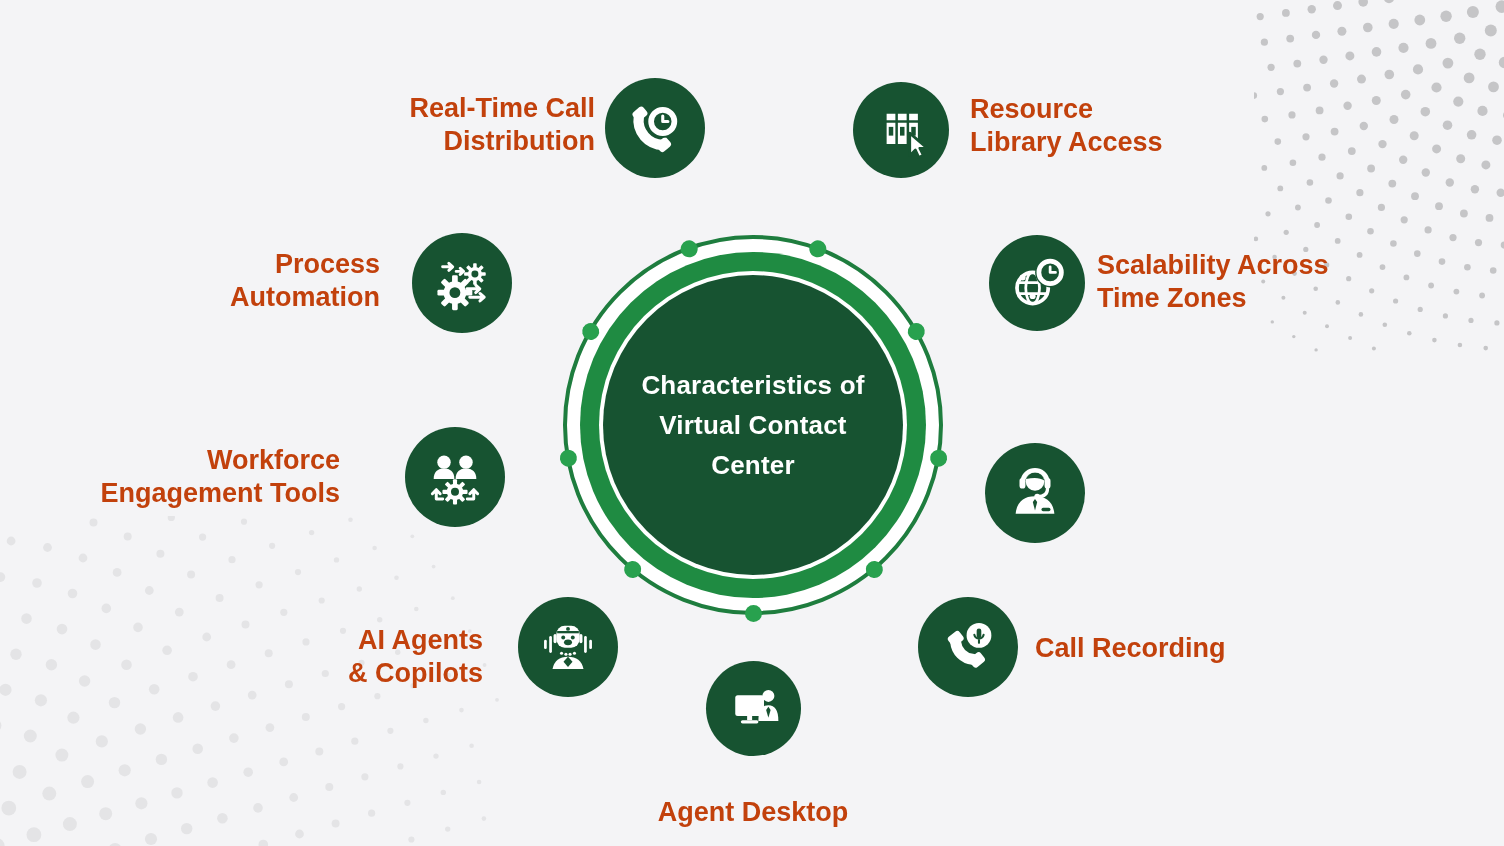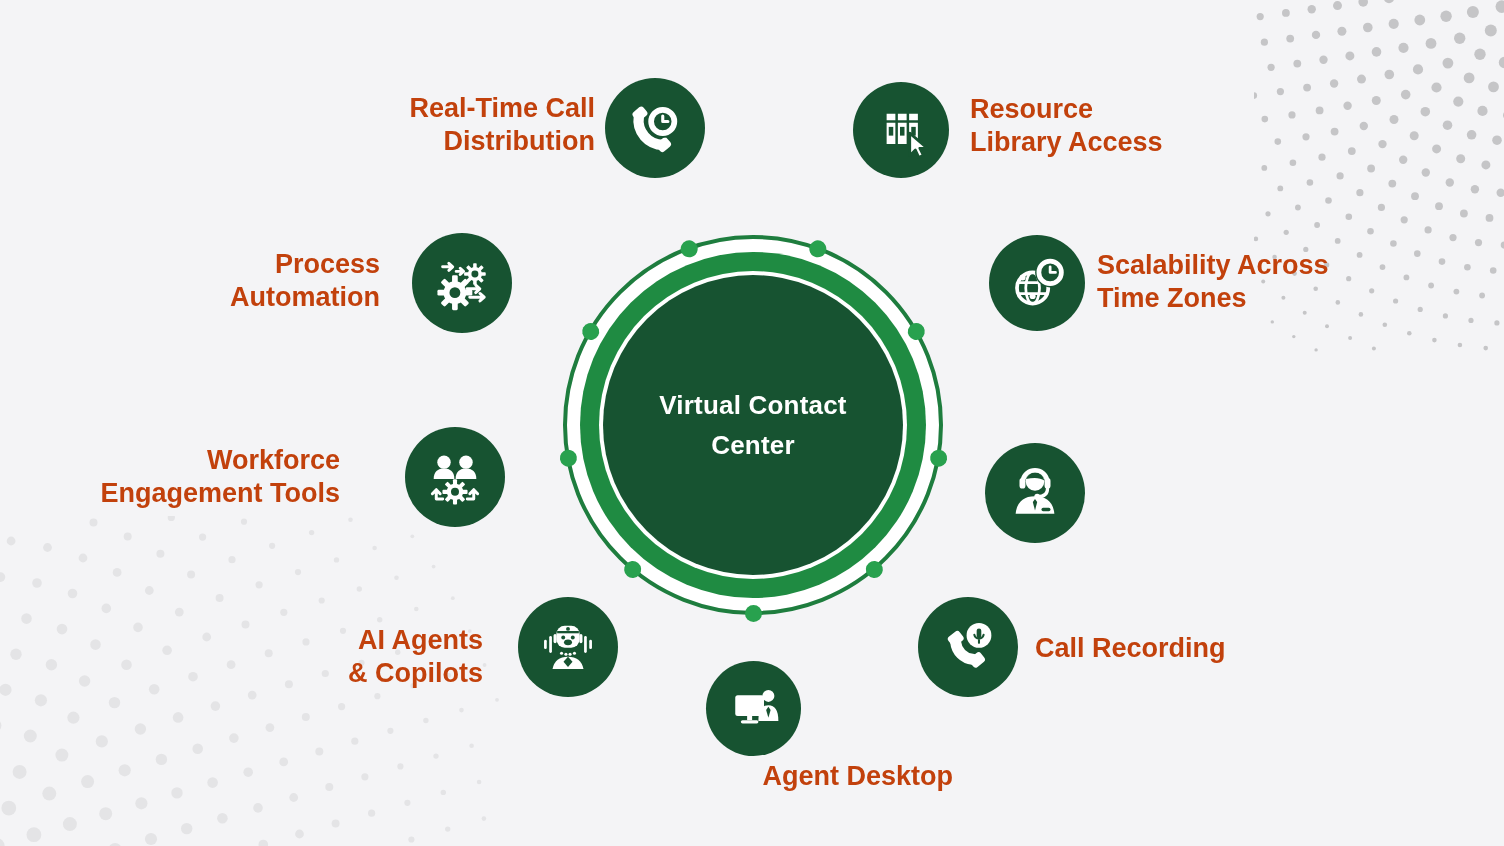--- a/index.html
+++ b/index.html
@@ -38,21 +38,21 @@
     display:flex;align-items:center;justify-content:center;
   }
   .icon-circle svg{display:block;}
 
   
   .item-label{
     position:absolute;color:#c2410c;font-weight:bold;font-size:27px;line-height:33px;
     white-space:nowrap;
   }
   .item-label.align-right{text-align:right;}
-  .item-label.align-center{text-align:right;}
+  .item-label.align-center{text-align:center;margin-top:36px;}
 </style>
 </head>
 <body>
 
 <div class="stage">
 
   <svg id="ht-tr" class="ht" width="250" height="355">
       <circle cx="247.8" cy="6.6" r="6.3" fill="#c5c5c7"></circle>
       <circle cx="236.8" cy="30.5" r="6.0" fill="#c5c5c7"></circle>
       <circle cx="218.9" cy="12.1" r="6.0" fill="#c5c5c7"></circle>
@@ -322,20 +322,21 @@
       <circle cx="484.6" cy="149.0" r="1.9" fill="#e4e4e6"></circle>
       <circle cx="497.0" cy="183.8" r="1.9" fill="#e4e4e6"></circle>
       <circle cx="507.1" cy="219.4" r="1.9" fill="#e4e4e6"></circle>
     </svg>
 
   <div class="hub">
     <div class="hub-whitefill"></div>
     <div class="hub-band"></div>
     <div class="hub-innerwhite"></div>
     <div class="hub-core">
+      <div>Characteristics of</div>
       <div>Virtual Contact</div>
       <div>Center</div>
     </div>
     <div class="hub-ring"></div>
     <div class="orbit-dot" style="transform:rotate(20deg) translateY(-188px)"></div>
     <div class="orbit-dot" style="transform:rotate(60deg) translateY(-188px)"></div>
     <div class="orbit-dot" style="transform:rotate(100deg) translateY(-188px)"></div>
     <div class="orbit-dot" style="transform:rotate(140deg) translateY(-188px)"></div>
     <div class="orbit-dot" style="transform:rotate(180deg) translateY(-188px)"></div>
     <div class="orbit-dot" style="transform:rotate(220deg) translateY(-188px)"></div>

